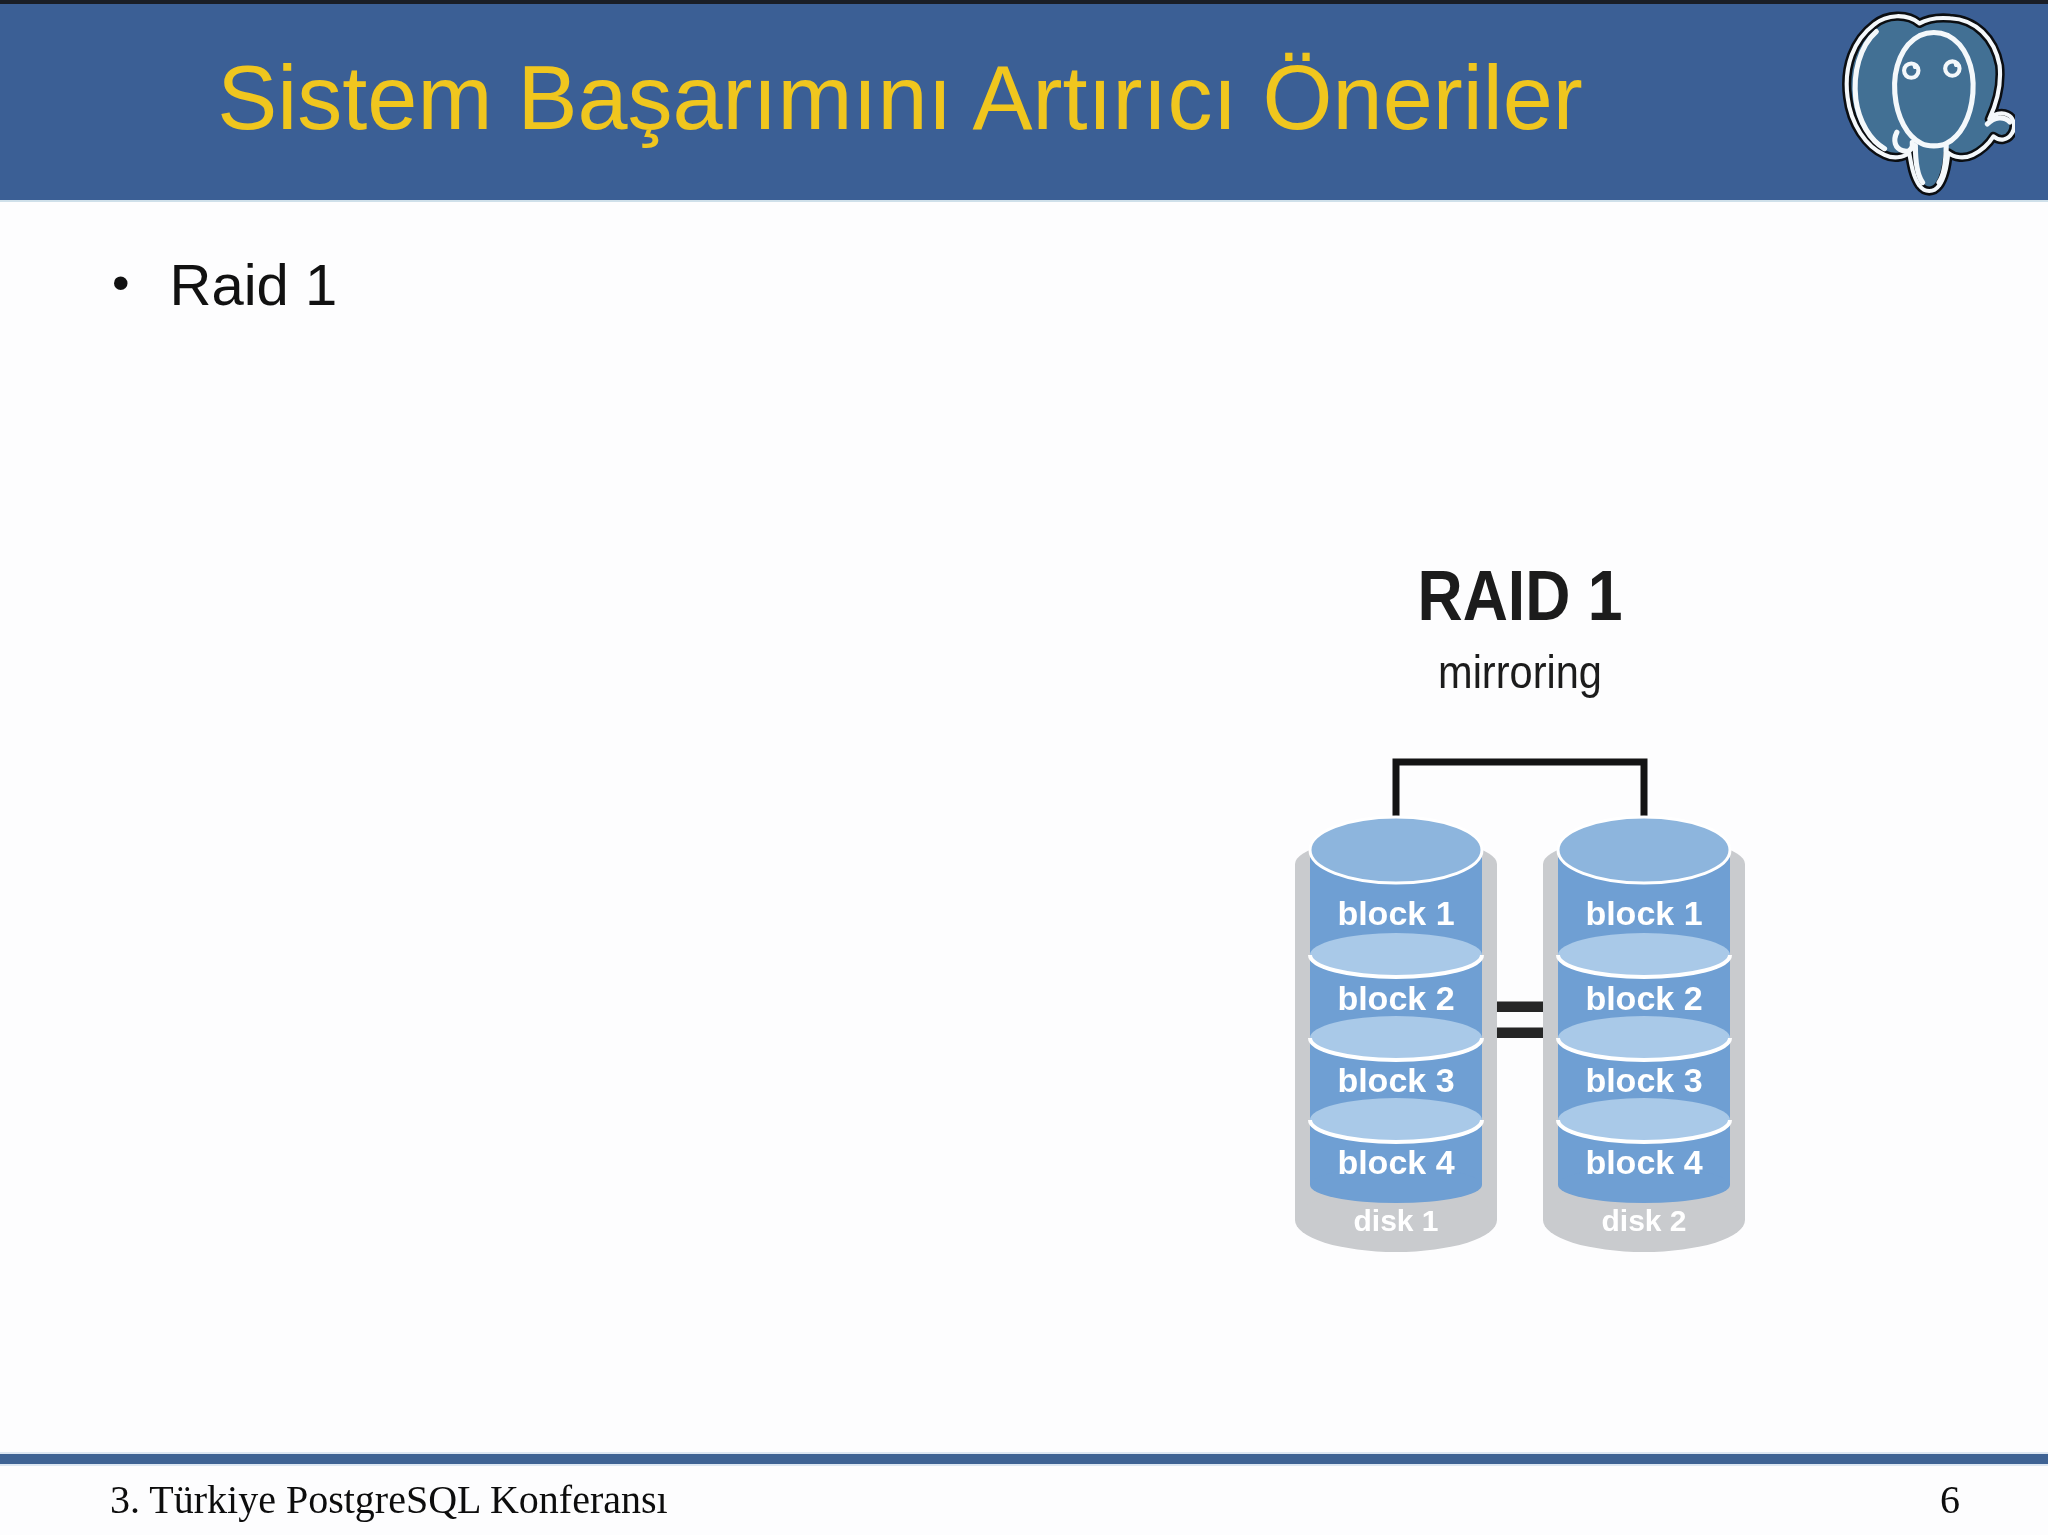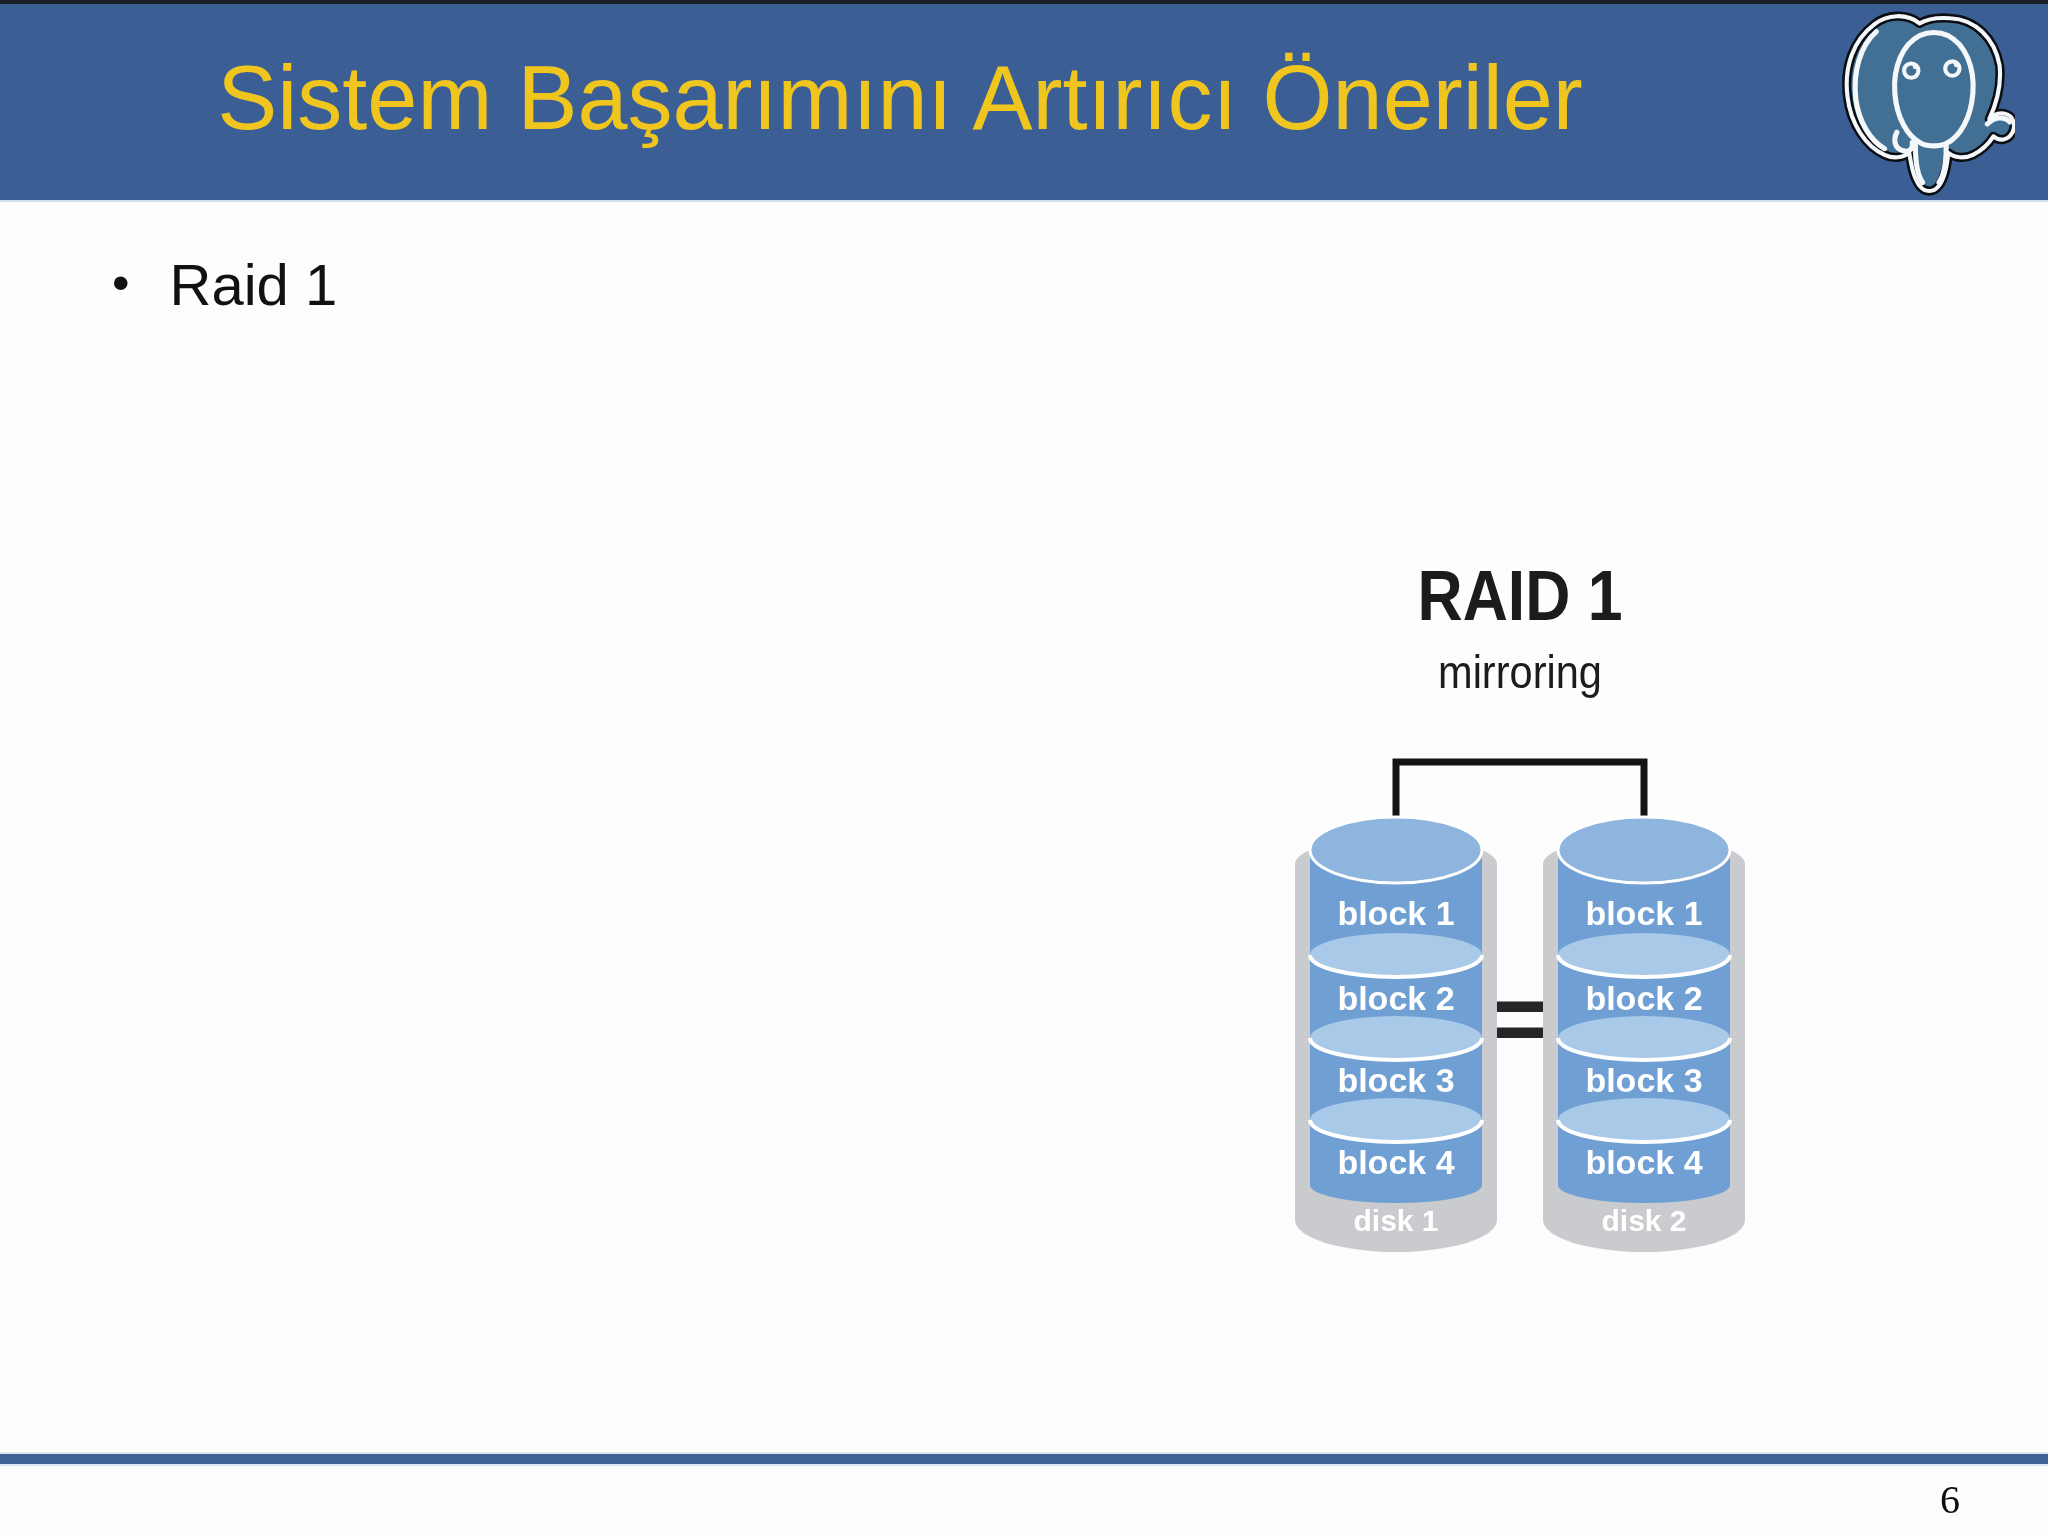--- a/index.html
+++ b/index.html
@@ -164,15 +164,16 @@
       <ellipse cx="101" cy="298" rx="86" ry="33" fill="#8db5dd" stroke="#ffffff" stroke-width="3"></ellipse>
       <text x="101" y="373" text-anchor="middle" font-size="34" font-weight="bold" fill="#ffffff">block 1</text>
       <text x="101" y="458" text-anchor="middle" font-size="34" font-weight="bold" fill="#ffffff">block 2</text>
       <text x="101" y="540" text-anchor="middle" font-size="34" font-weight="bold" fill="#ffffff">block 3</text>
       <text x="101" y="622" text-anchor="middle" font-size="34" font-weight="bold" fill="#ffffff">block 4</text>
       <text x="101" y="679" text-anchor="middle" font-size="30" font-weight="bold" fill="#ffffff">disk 2</text>
     </g>
   </svg>
 
   <div id="footer-rule"></div>
+  <div id="footer-left">3. Türkiye PostgreSQL Konferansı</div>
   <div id="footer-page">6</div>
 
 </div>
 
 </body></html>

